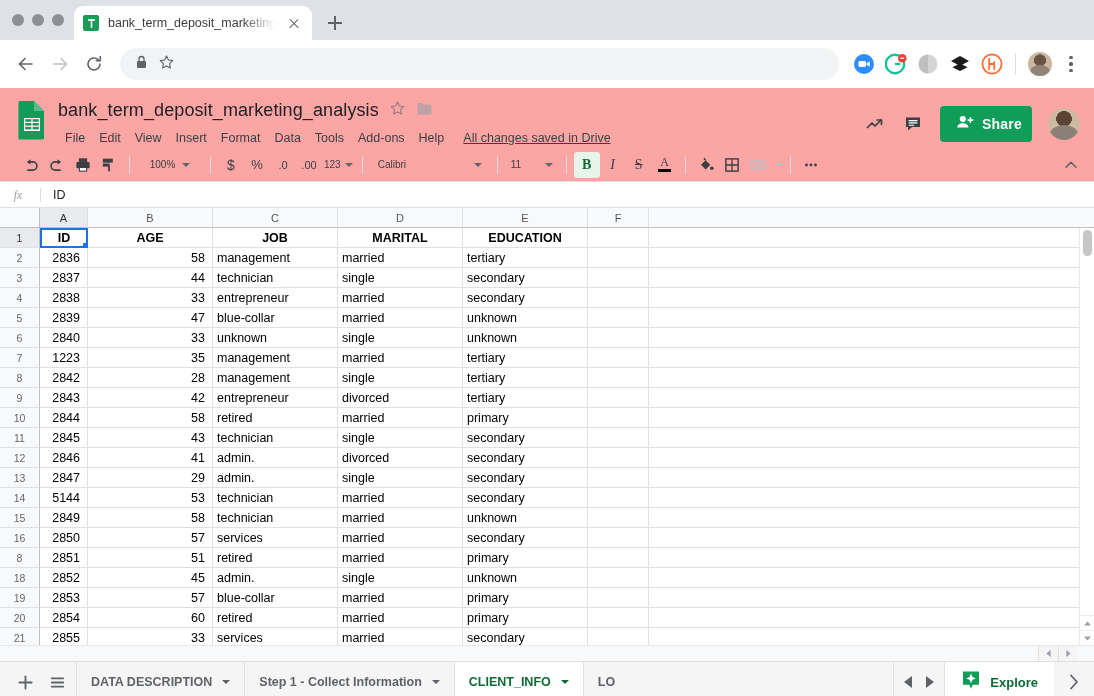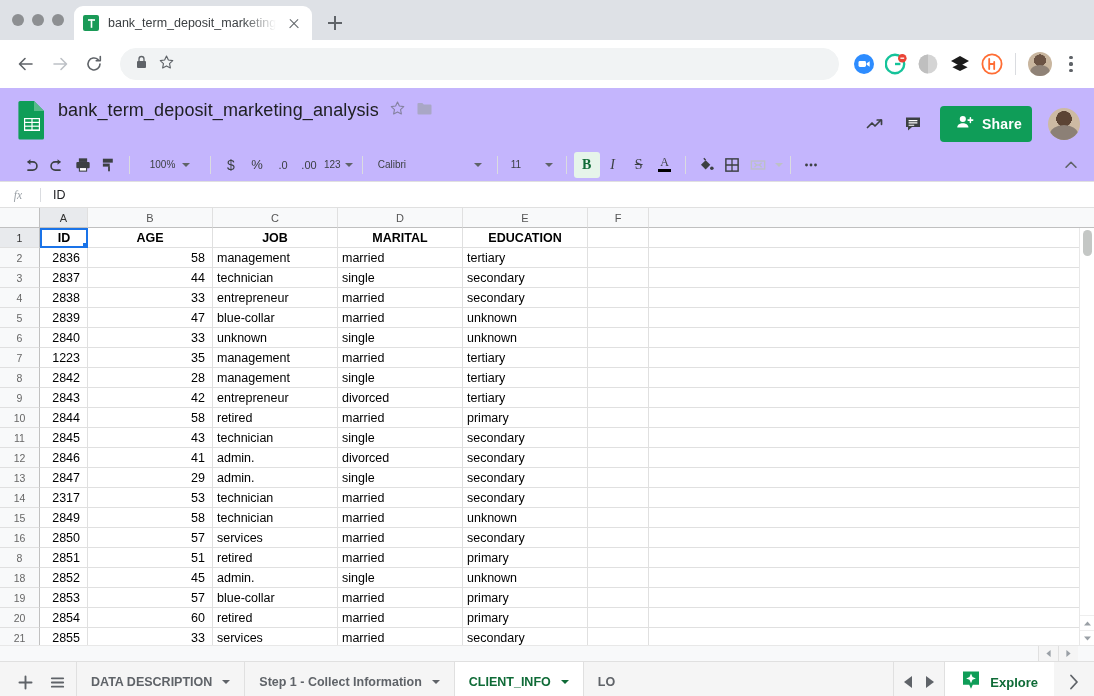--- a/index.html
+++ b/index.html
@@ -71,21 +71,21 @@
     overflow: hidden; position: relative; cursor: pointer;
   }
   #browser-avatar::after {
     content:""; position:absolute; left:2px; top:13px; width:20px; height:14px;
     border-radius: 50% 50% 0 0; background:#8f8277;
   }
   #browser-menu { width: 26px; height: 30px; display:flex; flex-direction:column; align-items:center; justify-content:center; gap:3px; cursor:pointer; flex:none; }
   #browser-menu i { width: 3.2px; height: 3.2px; border-radius: 50%; background: #5f6368; display:block; }
 
   
-  #sheets-app { width: 1094px; height: 608px; background: #c4b5fd; position: relative; }
+  #sheets-app { width: 1094px; height: 608px; background: #fca5a5; position: relative; }
 
   #sheets-header { height: 60px; display: flex; align-items: flex-start; padding: 8px 14px 0 14px; }
   #sheets-logo { width: 36px; height: 46px; display:flex; align-items:flex-start; justify-content:center; padding-top: 4px; flex:none; }
   #sheets-logo svg { display:block; }
   #title-block { flex: 1; padding-left: 8px; }
   #doc-title-row { display: flex; align-items: center; gap: 10px; height: 28px; }
   #doc-title { font-size: 18px; color: #202124; font-weight: 400; letter-spacing: .1px; cursor: text; }
   #star-icon, #folder-icon { cursor: pointer; opacity: .62; }
   #menu-row { display: flex; align-items: center; gap: 0; height: 24px; margin-top: 2px; }
   .menu-item {
@@ -356,20 +356,32 @@
           <svg width="17" height="17" viewBox="0 0 18 18">
               <path d="M9 2.2l2 4.2 4.6.6-3.4 3.2.9 4.6L9 12.6l-4.1 2.2.9-4.6L2.4 7l4.6-.6z" fill="none" stroke="#5f6368" stroke-width="1.2" stroke-linejoin="round"></path>
             </svg>
         </span>
         <span id="folder-icon">
           <svg width="17" height="15" viewBox="0 0 18 16">
               <path d="M1.5 3.2A1.2 1.2 0 0 1 2.7 2h4l1.6 1.8h7A1.2 1.2 0 0 1 16.5 5v8.2a1.2 1.2 0 0 1-1.2 1.2H2.7a1.2 1.2 0 0 1-1.2-1.2z" fill="#9aa0a6"></path>
             </svg>
         </span>
       </div>
+      <div id="menu-row">
+        <span class="menu-item">File</span>
+        <span class="menu-item">Edit</span>
+        <span class="menu-item">View</span>
+        <span class="menu-item">Insert</span>
+        <span class="menu-item">Format</span>
+        <span class="menu-item">Data</span>
+        <span class="menu-item">Tools</span>
+        <span class="menu-item">Add-ons</span>
+        <span class="menu-item">Help</span>
+        <span id="save-status">All changes saved in Drive</span>
+      </div>
     </div>
 
     <div id="header-actions">
       <div class="hdr-btn">
         <svg width="20" height="20" viewBox="0 0 20 20">
             <path d="M2.5 13.5 7 9l3 3 6-6" stroke="#3c4043" stroke-width="1.7" fill="none" stroke-linecap="round" stroke-linejoin="round"></path>
             <path d="M12.2 6h4.3v4.3" stroke="#3c4043" stroke-width="1.7" fill="none" stroke-linecap="round" stroke-linejoin="round"></path>
           </svg>
       </div>
       <div class="hdr-btn">
@@ -667,21 +679,21 @@
           <div class="cell num" style="width: 48px;">2847</div>
           <div class="cell num" style="width: 125px;">29</div>
           <div class="cell" style="width: 125px;">admin.</div>
           <div class="cell" style="width: 125px;">single</div>
           <div class="cell" style="width: 125px;">secondary</div>
           <div class="cell" style="width: 61px;"></div>
           <div id="grid-right-pad"></div>
         </div>
         <div class="grid-row">
           <div class="row-head">14</div>
-          <div class="cell num" style="width: 48px;">2317</div>
+          <div class="cell num" style="width: 48px;">5144</div>
           <div class="cell num" style="width: 125px;">53</div>
           <div class="cell" style="width: 125px;">technician</div>
           <div class="cell" style="width: 125px;">married</div>
           <div class="cell" style="width: 125px;">secondary</div>
           <div class="cell" style="width: 61px;"></div>
           <div id="grid-right-pad"></div>
         </div>
         <div class="grid-row">
           <div class="row-head">15</div>
           <div class="cell num" style="width: 48px;">2849</div>

